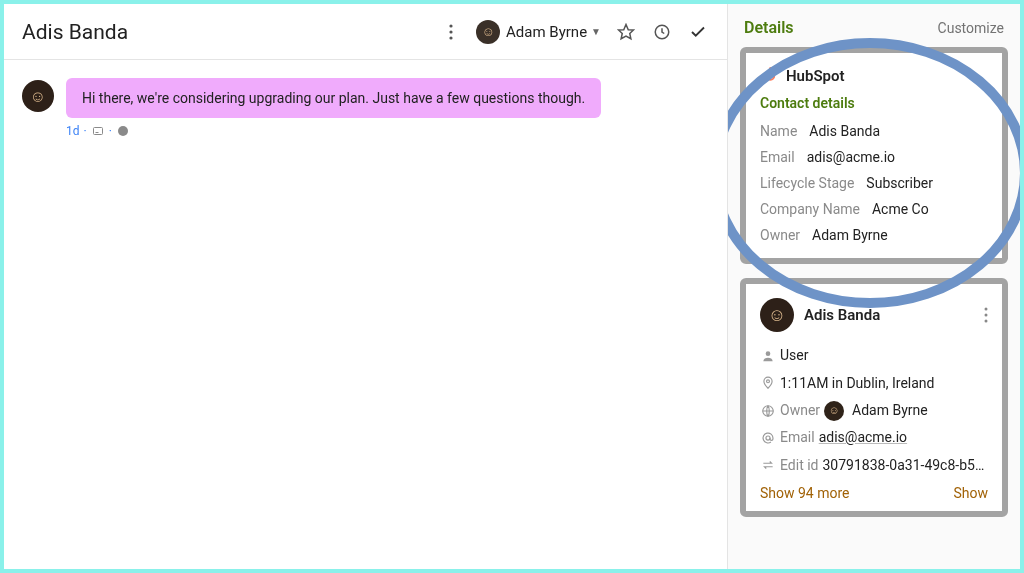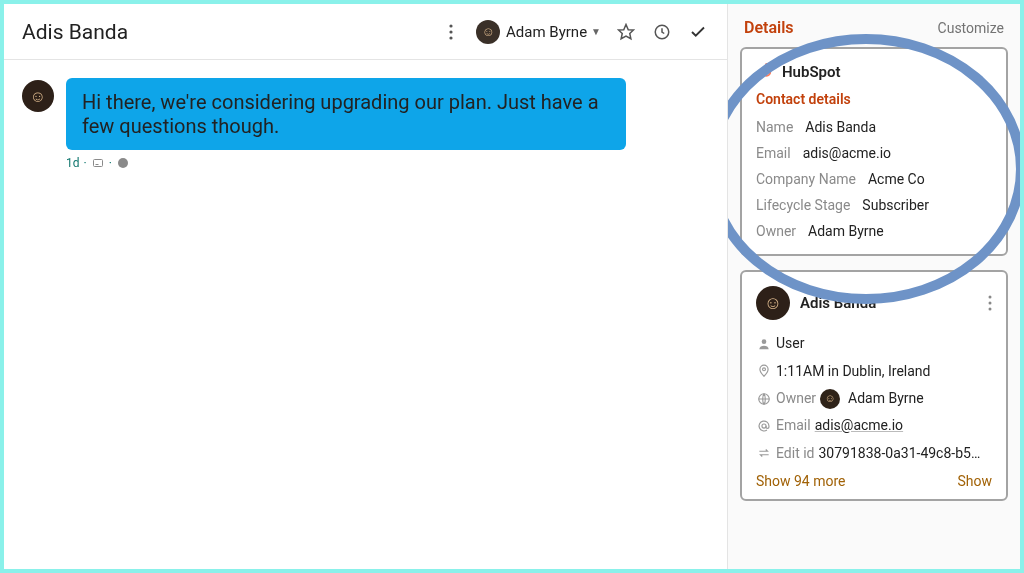--- a/index.html
+++ b/index.html
@@ -89,74 +89,74 @@
     background: #2d2018;
     flex: none;
     display: inline-flex;
     align-items: center;
     justify-content: center;
     color: #d7b48a;
     font-size: 16px;
     margin-top: 2px;
   }
   .msg-bubble {
-    background: #0ea5e9;
+    background: #f0abfc;
     padding: 12px 16px;
     border-radius: 6px;
-    font-size: 20px;
+    font-size: 14px;
     color: #222;
     max-width: 560px;
   }
   .msg-meta {
     margin-top: 6px;
     margin-left: 0px;
     font-size: 12px;
-    color: #0f766e;
+    color: #3b82f6;
     display: flex;
     align-items: center;
     gap: 4px;
   }
   .msg-meta .mini-icon { width: 14px; height: 14px; display:inline-flex; align-items:center; justify-content:center;}
   .side {
     width: 292px;
     padding: 10px 12px 10px 12px;
     background: #fafafa;
     overflow-y: auto;
     position: relative;
   }
   .side-head {
     display: flex;
     align-items: center;
     justify-content: space-between;
     padding: 4px 4px 10px 4px;
   }
-  .side-title { font-size: 16px; font-weight: 600; color: #c2410c; }
+  .side-title { font-size: 16px; font-weight: 600; color: #4d7c0f; }
   .customize { font-size: 14px; color: #737373; cursor: pointer; }
   .card {
     background: #fff;
-    border: 2px solid #a3a3a3;
+    border: 6px solid #a3a3a3;
     border-radius: 6px;
     padding: 14px 14px 10px 14px;
     margin-bottom: 14px;
     position: relative;
   }
   .card-head {
     display: flex;
     align-items: center;
     gap: 8px;
     margin-bottom: 10px;
   }
   .hubspot-logo {
     width: 18px; height: 18px;
     display: inline-flex;
     align-items:center;
     justify-content:center;
   }
   .card-head-title { font-size: 15px; font-weight: 600; color: #222; }
-  .card-sub { font-size: 14px; font-weight: 600; color: #c2410c; margin-bottom: 8px;}
+  .card-sub { font-size: 14px; font-weight: 600; color: #4d7c0f; margin-bottom: 8px;}
   .kv { display: flex; font-size: 14px; line-height: 1.85; gap: 12px;}
   .kv .k { color: #8a8a8a; white-space: nowrap; text-align: center;}
   .kv .v { color: #222; }
   .open-link {
     text-align: center;
     font-size: 14px;
     color: #7a7a7a;
     padding-top: 10px;
     cursor: pointer;
   }
@@ -292,26 +292,26 @@
       <div class="card-sub">Contact details</div>
       <div class="kv">
         <span class="k">Name</span>
         <span class="v">Adis Banda</span>
       </div>
       <div class="kv">
         <span class="k">Email</span>
         <span class="v">adis@acme.io</span>
       </div>
       <div class="kv">
+        <span class="k">Lifecycle Stage</span>
+        <span class="v">Subscriber</span>
+      </div>
+      <div class="kv">
         <span class="k">Company Name</span>
         <span class="v">Acme Co</span>
-      </div>
-      <div class="kv">
-        <span class="k">Lifecycle Stage</span>
-        <span class="v">Subscriber</span>
       </div>
       <div class="kv">
         <span class="k">Owner</span>
         <span class="v">Adam Byrne</span>
       </div>
     </div>
 
     <div class="card">
       <div class="profile-card-head">
         <span class="avatar-lg">☺</span>

